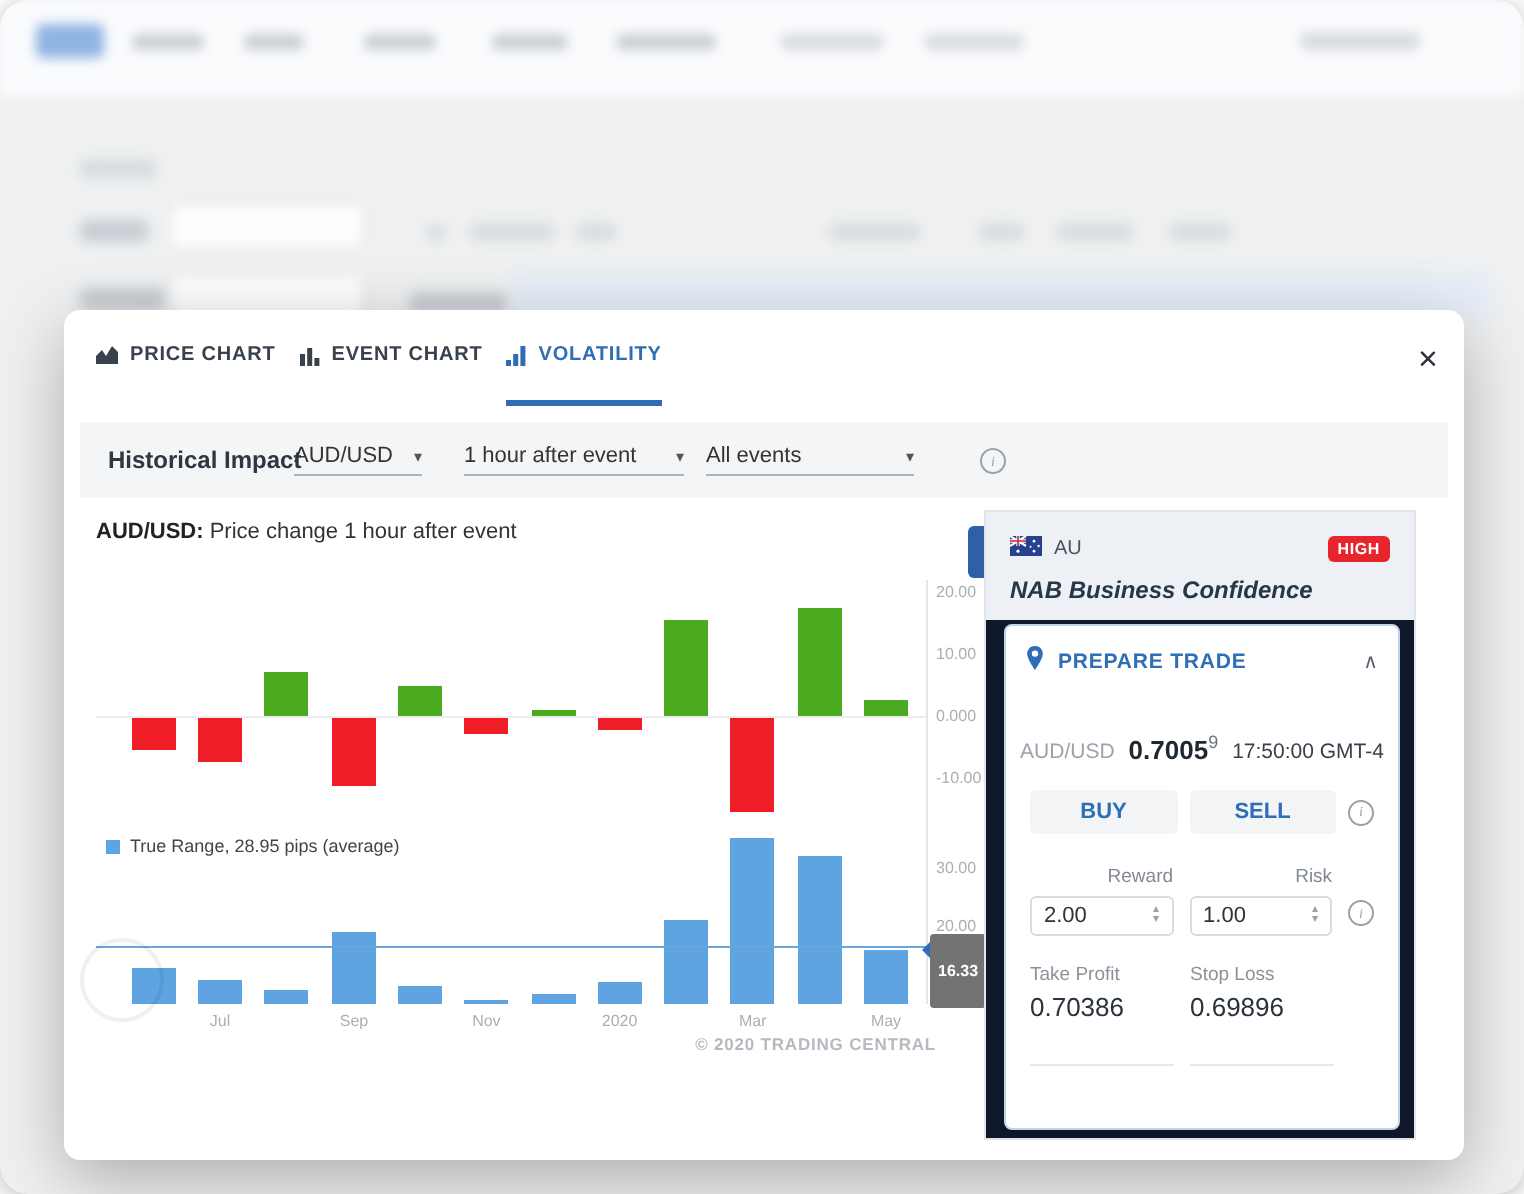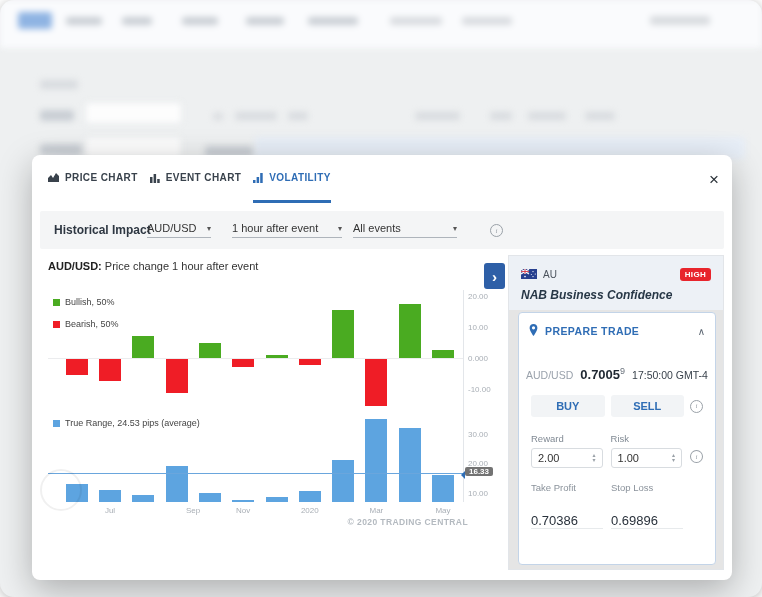--- a/index.html
+++ b/index.html
@@ -31,51 +31,51 @@
   .panel-toggle{position:absolute;left:452px;top:108px;width:21px;height:26px;background:#2e5fa7;border-radius:3px;color:#fff;display:flex;align-items:center;justify-content:center;font-size:15px;font-weight:bold;cursor:pointer;}
   .axis-line{position:absolute;left:431px;top:135px;width:1px;height:212px;background:#e3e6ea;}
   .zero-line{position:absolute;left:16px;top:203px;width:415px;height:1px;background:#ebecee;}
   .bar{position:absolute;}
   .legend{position:absolute;font-size:9px;color:#444;}
   .legend .row{display:flex;align-items:center;gap:5px;height:14px;margin-bottom:8px;}
   .legend .sw{width:7px;height:7px;display:inline-block;}
   .ytick{position:absolute;left:436px;transform:translateY(-50%);font-size:8px;color:#a9afb6;}
   .xlab{position:absolute;top:351px;transform:translateX(-50%);font-size:8px;color:#a9afb6;}
   .avg-line{position:absolute;left:16px;top:318px;width:416px;height:1px;background:#6aa6dd;}
-  .avg-badge{position:absolute;left:433px;top:312px;background:#737373;color:#fff;font-size:8px;font-weight:bold;padding:0 4px;border-radius:2px;}
+  .avg-badge{position:absolute;left:433px;top:312px;background:#737373;color:#fff;font-size:8px;font-weight:bold;padding:14px 4px;border-radius:2px;}
   .avg-badge:before{content:"";position:absolute;left:-4px;top:4px;border:4px solid transparent;border-right-color:#2f6db5;border-left:none;}
   .watermark{position:absolute;left:8px;top:314px;width:38px;height:38px;border:2px solid rgba(0,0,0,.06);border-radius:50%;}
   .copyright{position:absolute;left:250px;top:362px;width:186px;text-align:right;font-size:8.5px;letter-spacing:.4px;color:#b4bac0;font-weight:bold;}
   
-  .event-panel{position:absolute;left:476px;top:100px;width:216px;height:315px;background:#e5e5e5;border:1px solid #e2e5e9;box-sizing:border-box;}
+  .event-panel{position:absolute;left:460px;top:100px;width:216px;height:315px;background:#0f172a;border:1px solid #e2e5e9;box-sizing:border-box;}
   .ep-head{background:#edf1f6;padding:9px 12px 8px;}
   .ep-row1{display:flex;align-items:center;gap:6px;}
   .ep-country{font-size:10px;color:#4a525c;flex:1;}
   .ep-badge{background:#e8252c;color:#fff;font-size:8px;font-weight:bold;padding:2px 5px;border-radius:3px;letter-spacing:.3px;}
   .ep-title{margin-top:5px;font-size:12px;font-weight:bold;color:#273746;font-style:italic;}
   .trade-card{position:absolute;left:9px;top:56px;width:198px;height:253px;border:1px solid #c3d4e8;border-radius:4px;background:#fff;box-sizing:border-box;}
   .tc-head{display:flex;align-items:center;gap:7px;padding:9px 10px 6px;}
   .tc-title{flex:1;font-size:10.5px;font-weight:bold;color:#2f6db5;letter-spacing:.4px;}
   .tc-collapse{font-size:10px;color:#5a6470;cursor:pointer;}
   .tc-price{margin-top:20px;display:flex;justify-content:center;align-items:baseline;gap:7px;}
   .tc-pair{font-size:10.5px;color:#9aa2ac;}
   .tc-quote{font-size:13px;font-weight:bold;color:#1f2832;}
   .tc-quote sup{font-size:9px;color:#6a727c;font-weight:normal;}
   .tc-time{font-size:10.5px;color:#39424c;}
   .tc-btns{margin:13px 12px 0;display:flex;align-items:center;gap:6px;}
   .tc-btn{flex:1;height:22px;background:#f2f4f6;border-radius:3px;color:#2f6db5;font-weight:bold;font-size:11px;display:flex;align-items:center;justify-content:center;cursor:pointer;}
   .tc-grid{margin:16px 12px 0;display:flex;gap:8px;align-items:center;}
-  .col{width:72px;}
+  .col{width:72px;text-align:right;}
   .col .lbl{font-size:9.5px;color:#818a94;margin-bottom:4px;}
   .num-input{height:20px;border:1px solid #d8dce0;border-radius:3px;display:flex;align-items:center;justify-content:space-between;padding:0 6px;box-sizing:border-box;background:#fff;}
   .num-input .val{font-size:11px;color:#333;}
   .stepper{display:flex;flex-direction:column;line-height:5px;font-size:6px;color:#9aa1a8;cursor:pointer;}
   .tc-levels{margin:14px 12px 0;display:flex;gap:8px;}
   .level .lbl{font-size:9.5px;color:#8a929b;}
-  .level .val{font-size:13px;color:#2a323c;margin-top:20px;padding-bottom:0;border-bottom:1px solid #e7eaec;width:72px;}
+  .level .val{font-size:13px;color:#2a323c;margin-top:3px;padding-bottom:21px;border-bottom:1px solid #e7eaec;width:72px;}
   .tc-submit{margin:17px auto 0;display:block;width:140px;height:22px;background:#a4c1e5;border:none;border-radius:3px;color:#fff;font-weight:bold;font-size:9.5px;letter-spacing:.3px;font-family:"Liberation Sans",sans-serif;cursor:pointer;}
 </style>
 </head>
 <body>
 
 <div class="screen">
 
   <div class="bg-layer">
     <div class="bg-nav"></div>
     <div class="blob blue" style="left:18px;top:12px;width:34px;height:17px;"></div>
@@ -155,34 +155,24 @@
     <div class="chart-title">
       <b>AUD/USD:</b><span> Price change 1 hour after event</span>
     </div>
     <div class="panel-toggle">
         <span>›</span>
       </div>
 
     <div class="axis-line"></div>
     <div class="zero-line"></div>
 
-    <div class="legend" style="left:21px;top:140px;" id="top-legend">
-        <div class="row">
-          <span class="sw" style="background: rgb(74, 171, 33);"></span>
-          <span>Bullish, 50%</span>
-        </div>
-        <div class="row">
-          <span class="sw" style="background: rgb(239, 29, 38);"></span>
-          <span>Bearish, 50%</span>
-        </div>
-      </div>
     <div class="legend" style="left:21px;top:261px;" id="bot-legend">
         <div class="row">
           <span class="sw" style="background: rgb(93, 164, 224);"></span>
-          <span>True Range, 24.53 pips (average)</span>
+          <span>True Range, 28.95 pips (average)</span>
         </div>
       </div>
 
     <div id="bars-top">
         <div class="bar" title="Jun: -5" style="left: 33.7px; width: 22px; height: 15.5px; top: 204px; background: rgb(239, 29, 38);"></div>
         <div class="bar" title="Jul: -7" style="left: 67px; width: 22px; height: 21.7px; top: 204px; background: rgb(239, 29, 38);"></div>
         <div class="bar" title="Aug: 7" style="left: 100.3px; width: 22px; height: 21.7px; top: 181.3px; background: rgb(74, 171, 33);"></div>
         <div class="bar" title="Sep: -11" style="left: 133.6px; width: 22px; height: 34.1px; top: 204px; background: rgb(239, 29, 38);"></div>
         <div class="bar" title="Oct: 5" style="left: 166.9px; width: 22px; height: 15.5px; top: 187.5px; background: rgb(74, 171, 33);"></div>
         <div class="bar" title="Nov: -2.5" style="left: 200.2px; width: 22px; height: 7.75px; top: 204px; background: rgb(239, 29, 38);"></div>
@@ -211,21 +201,21 @@
         <div class="ytick" style="top: 141px;">20.00</div>
         <div class="ytick" style="top: 172px;">10.00</div>
         <div class="ytick" style="top: 203px;">0.000</div>
         <div class="ytick" style="top: 234px;">-10.00</div>
         <div class="ytick" style="top: 278.5px;">30.00</div>
         <div class="ytick" style="top: 308px;">20.00</div>
         <div class="ytick" style="top: 337.5px;">10.00</div>
       </div>
     <div id="xlabels">
         <div class="xlab" style="left: 78px;">Jul</div>
-        <div class="xlab" style="left: 145px; padding-left: 32px;">Sep</div>
+        <div class="xlab" style="left: 129px; padding-left: 32px;">Sep</div>
         <div class="xlab" style="left: 211.2px;">Nov</div>
         <div class="xlab" style="left: 277.8px;">2020</div>
         <div class="xlab" style="left: 344.4px;">Mar</div>
         <div class="xlab" style="left: 411px;">May</div>
       </div>
 
     <div class="avg-line"></div>
     <div class="avg-badge" id="avg-badge">16.33</div>
     <div class="watermark"></div>
     <div class="copyright">© 2020 TRADING CENTRAL</div>

